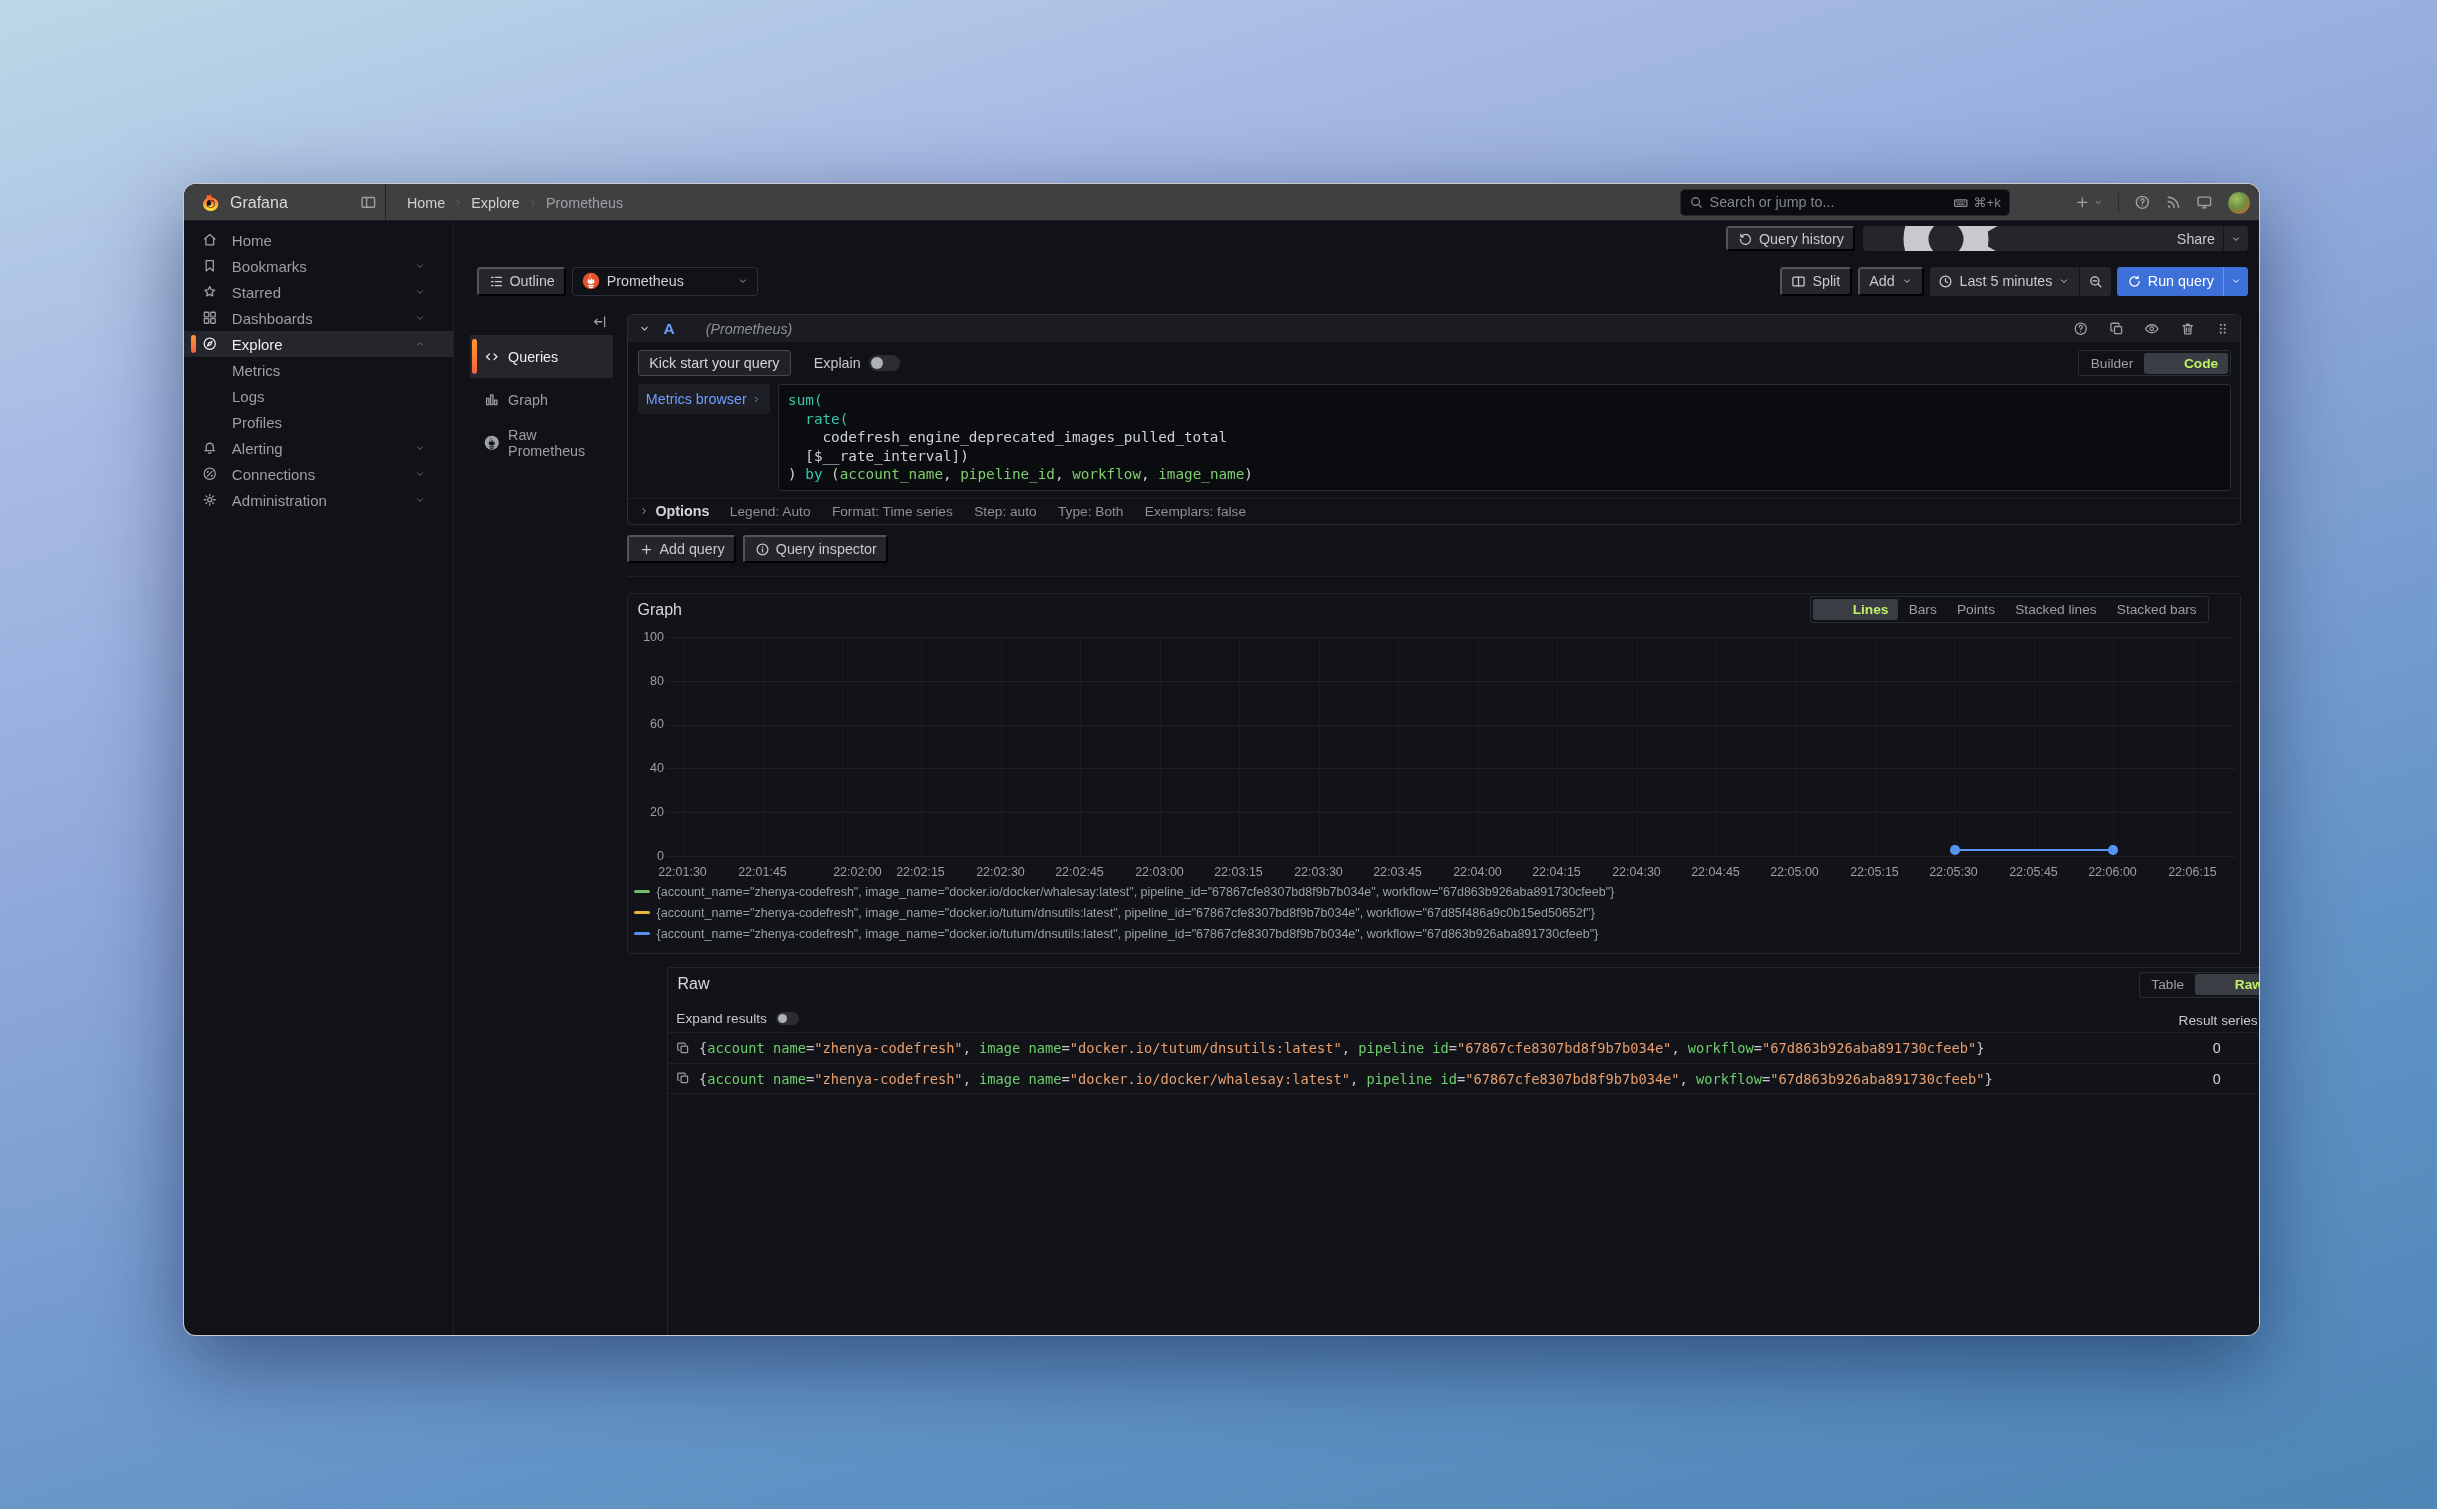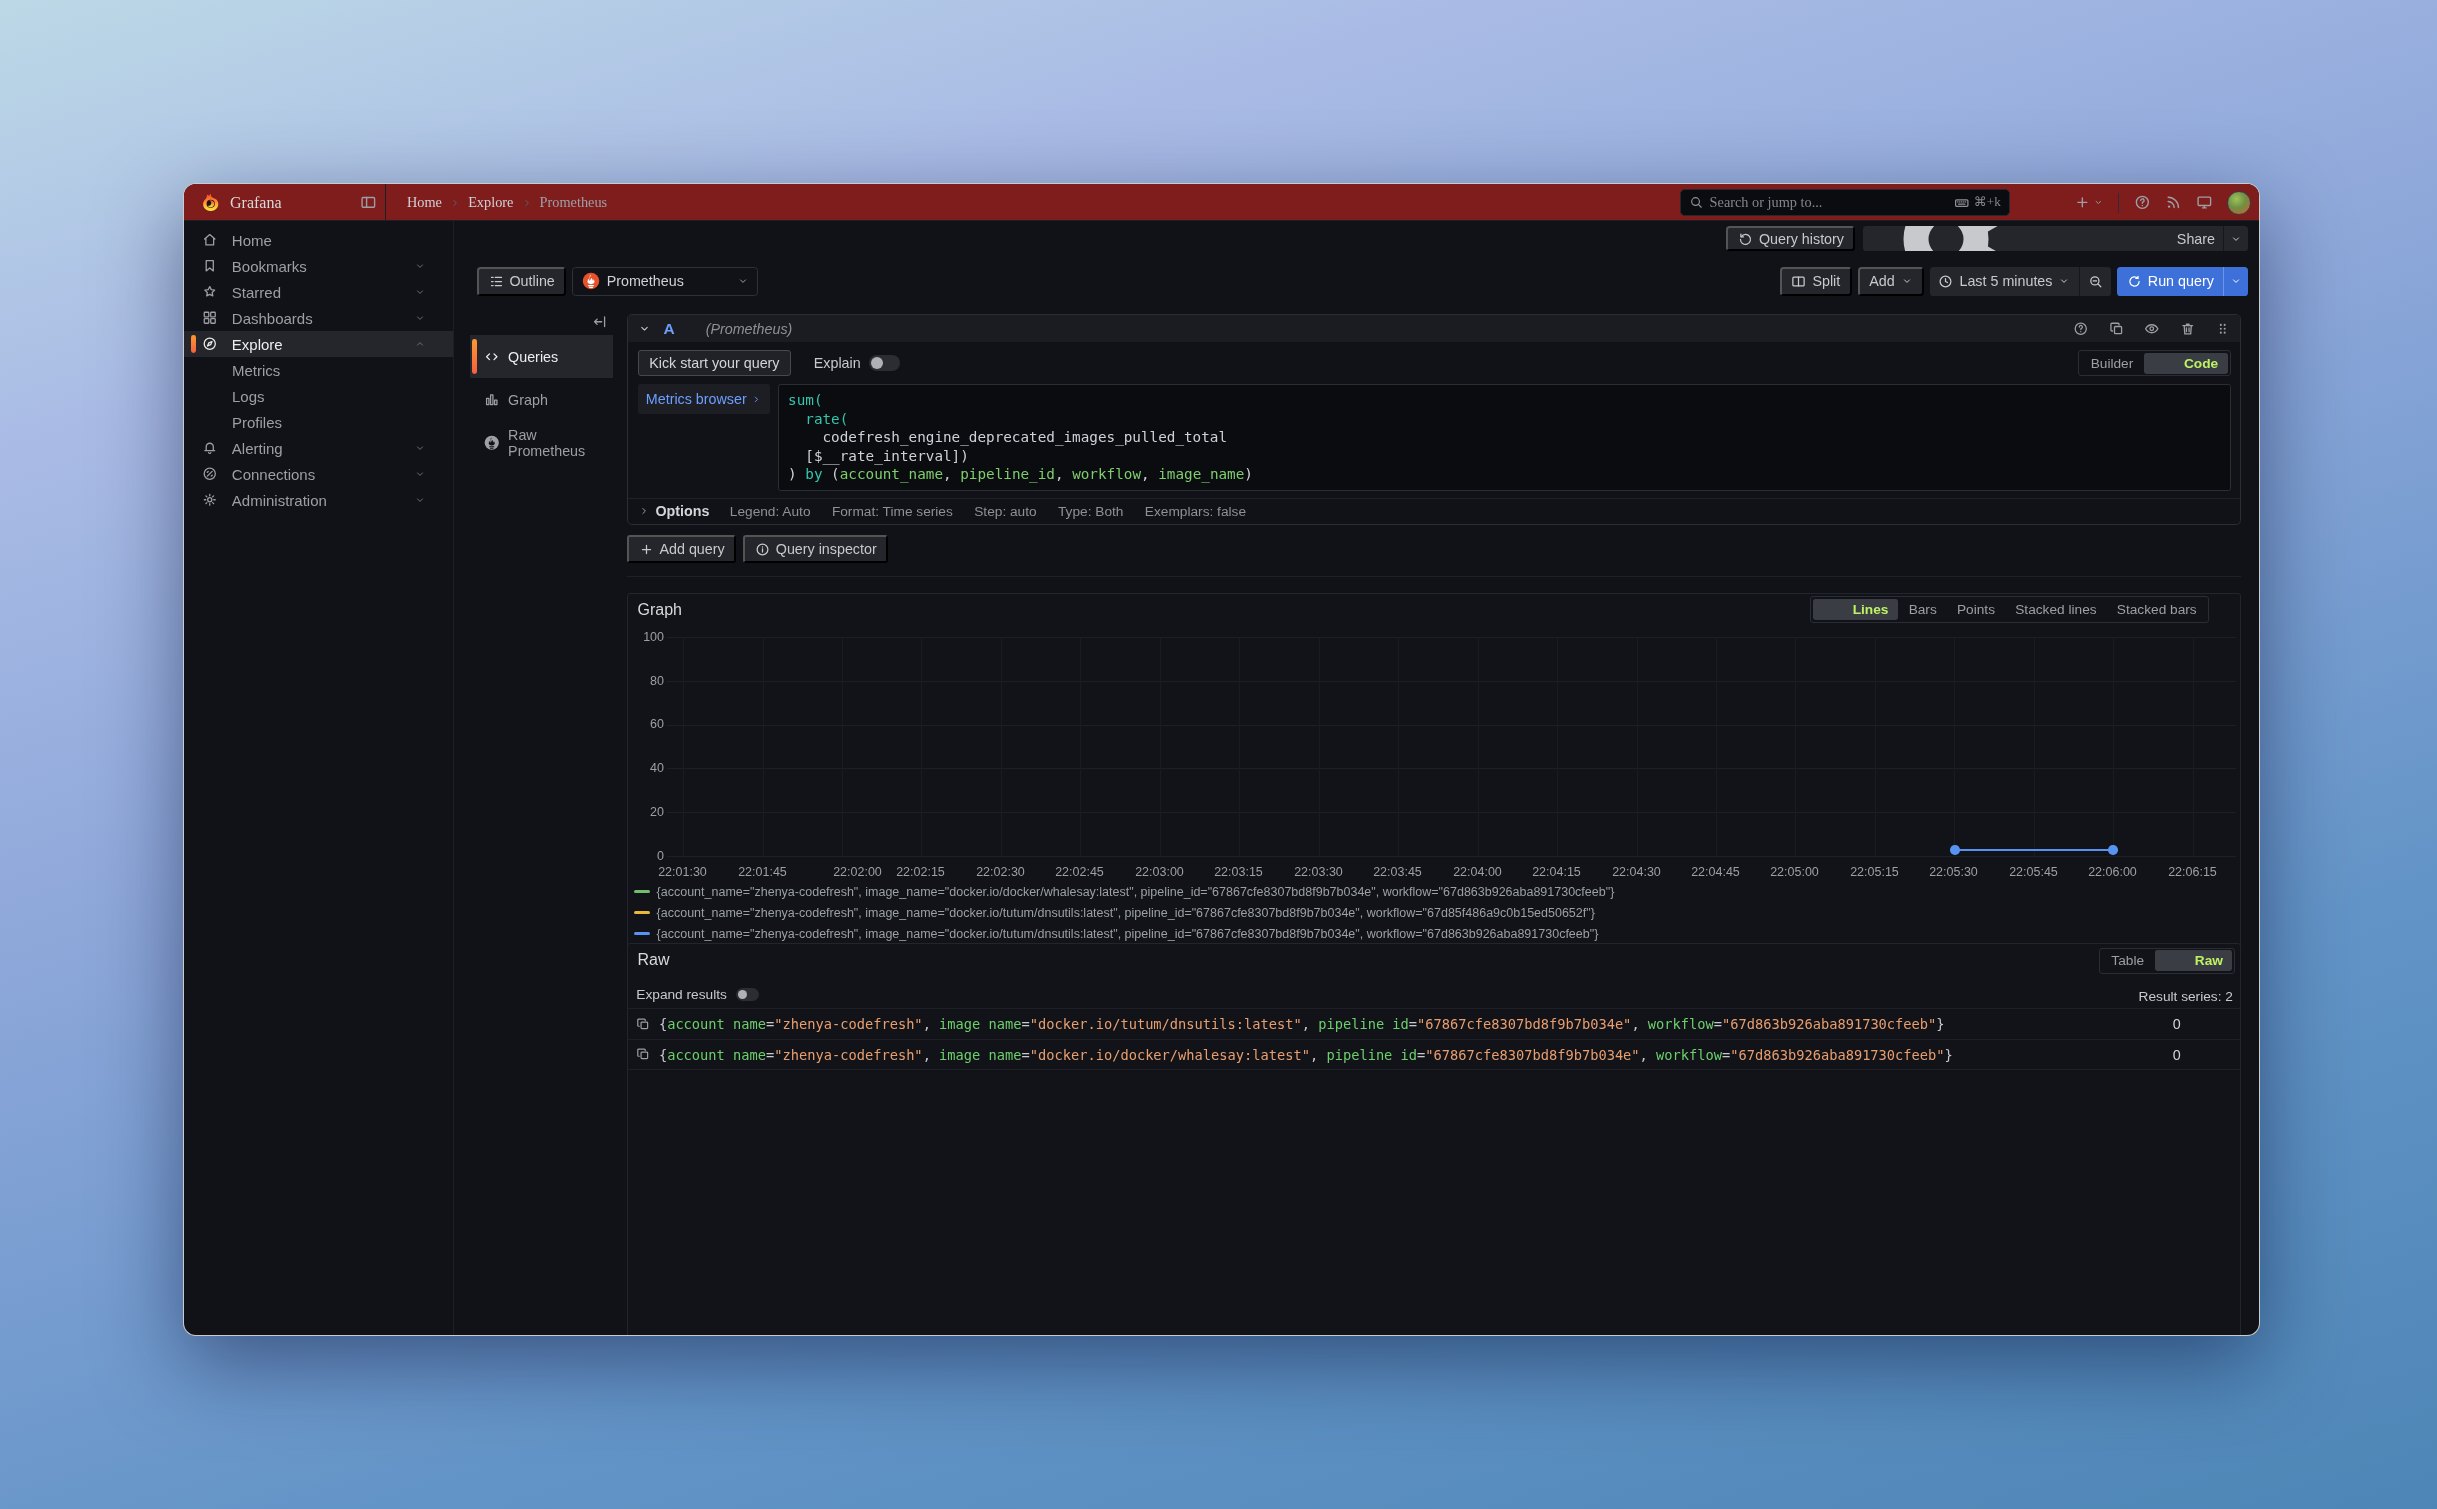--- a/index.html
+++ b/index.html
@@ -12,21 +12,21 @@
   .window {
     position:absolute; left:183px; top:183px; width:2077px; height:1153px;
     background:#111217; border-radius:13px; border:1.8px solid rgba(255,255,255,.78);
     box-shadow:0 27px 83px rgba(8,20,60,.5); overflow:hidden;
     color:#c7c9cd; font-size:14.3px;
   }
   .ico { display:inline-flex; align-items:center; justify-content:center; }
   .ico svg { width:100%; height:100%; display:block; }
 
   
-  .app-header { position:absolute; left:0; top:0; right:0; height:37px; background:#7f1d1d; border-bottom:1.2px solid #1d1f24;font-family:Liberation Serif, serif; }
+  .app-header { position:absolute; left:0; top:0; right:0; height:37px; background:#404040; border-bottom:1.2px solid #1d1f24; }
   .logo { position:absolute; left:15.5px; top:7.7px; width:21.4px; height:21.4px; }
   .brand-name { position:absolute; left:46px; top:0; height:37px; display:flex; align-items:center; font-size:16px; font-weight:500; color:#d8d9da; }
   .panel-toggle { position:absolute; left:176px; top:10px; width:16.7px; height:16.7px; color:#9d9fa5; }
   .hdr-div { position:absolute; left:201px; top:0; width:1.2px; height:37px; background:#1d1f24; }
   .breadcrumb { position:absolute; left:223px; top:0; height:37px; display:flex; align-items:center; gap:7.1px; font-size:14.3px; }
   .breadcrumb .crumb { color:#d0d1d5; }
   .breadcrumb .crumb.last { color:#9da0a7; }
   .breadcrumb .sep { width:12px; height:12px; color:#5f636b; }
   .search-box { position:absolute; left:1496px; top:4.8px; width:330px; height:27px; background:#0b0c10; border:1.2px solid #26282e; border-radius:4.8px; display:flex; align-items:center; padding:0 8.3px; gap:6px; }
   .search-box .ico { width:14.3px; height:14.3px; color:#8e9097; }
@@ -111,21 +111,21 @@
   .opt-item { color:#8e9097; font-size:13.7px; margin-right:21.4px; }
 
   
   .actions { position:absolute; left:443px; top:351px; height:28px; display:flex; gap:7.1px; }
   .actions .btn { border-radius:3px; }
   .hr-line { position:absolute; left:443px; top:392px; width:1614px; height:1.2px; background:#1f2126; }
 
   
   .panel { position:absolute; left:443px; width:1614px; border:1.2px solid #22252b; border-radius:3px; background:#121318; }
   .graph-panel { top:409px; height:361px; }
-  .raw-panel { top:759px; height:444px; }
+  .raw-panel { top:783px; height:444px;margin-left:40px; }
   .panel-title { position:absolute; left:9.5px; top:7.1px; font-size:16px; font-weight:500; color:#d8d9da; }
   .gp-modes { position:absolute; right:31px; top:2.4px; }
   .rp-views { position:absolute; right:4.8px; top:3.6px; }
 
   .gp-ylabel { position:absolute; width:36px; text-align:right; font-size:12.5px; color:#9d9fa5; }
   .gp-plot { position:absolute; left:39px; top:43px; width:1569px; height:220px; }
   .gridline-h { position:absolute; left:0; width:100%; height:1.2px; background:#1d1f25; }
   .gridline-v { position:absolute; top:0; width:1.2px; height:219px; background:#191b20; }
   .gp-xlabel { position:absolute; width:83px; text-align:center; font-size:12.5px; color:#9d9fa5; top:271px; }
   .series-seg { position:absolute; height:2.4px; border-radius:1.2px; }

